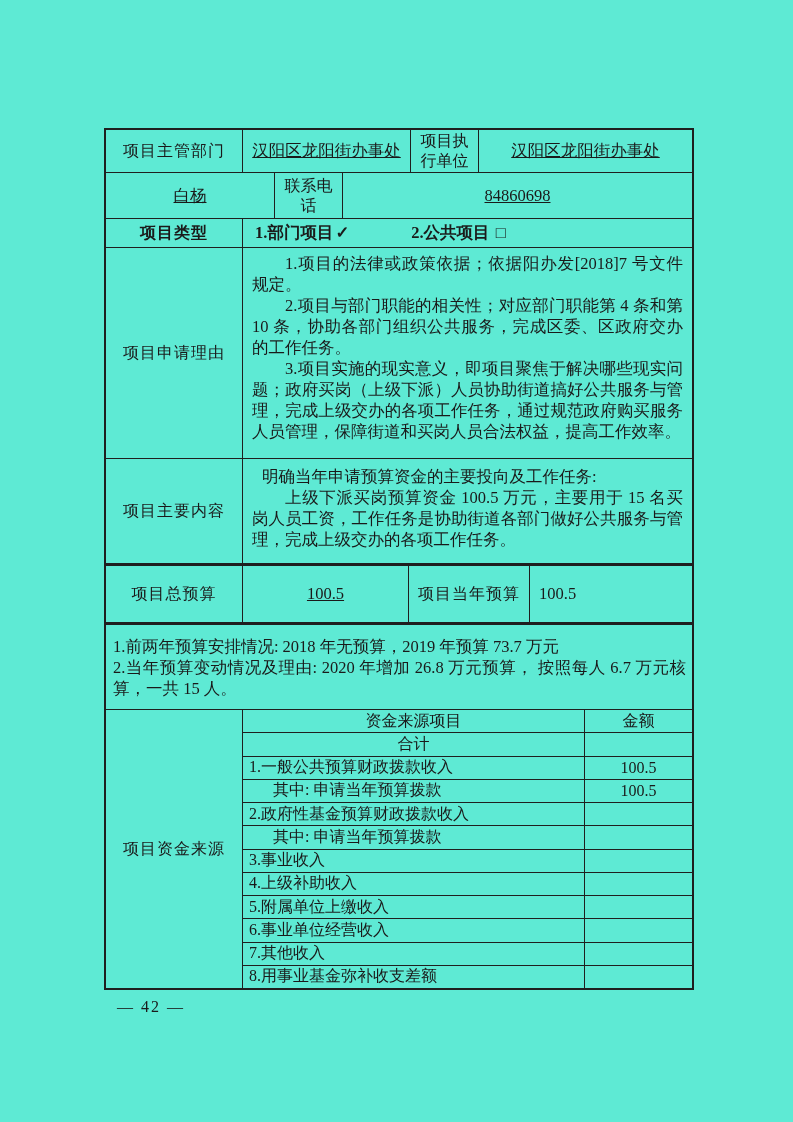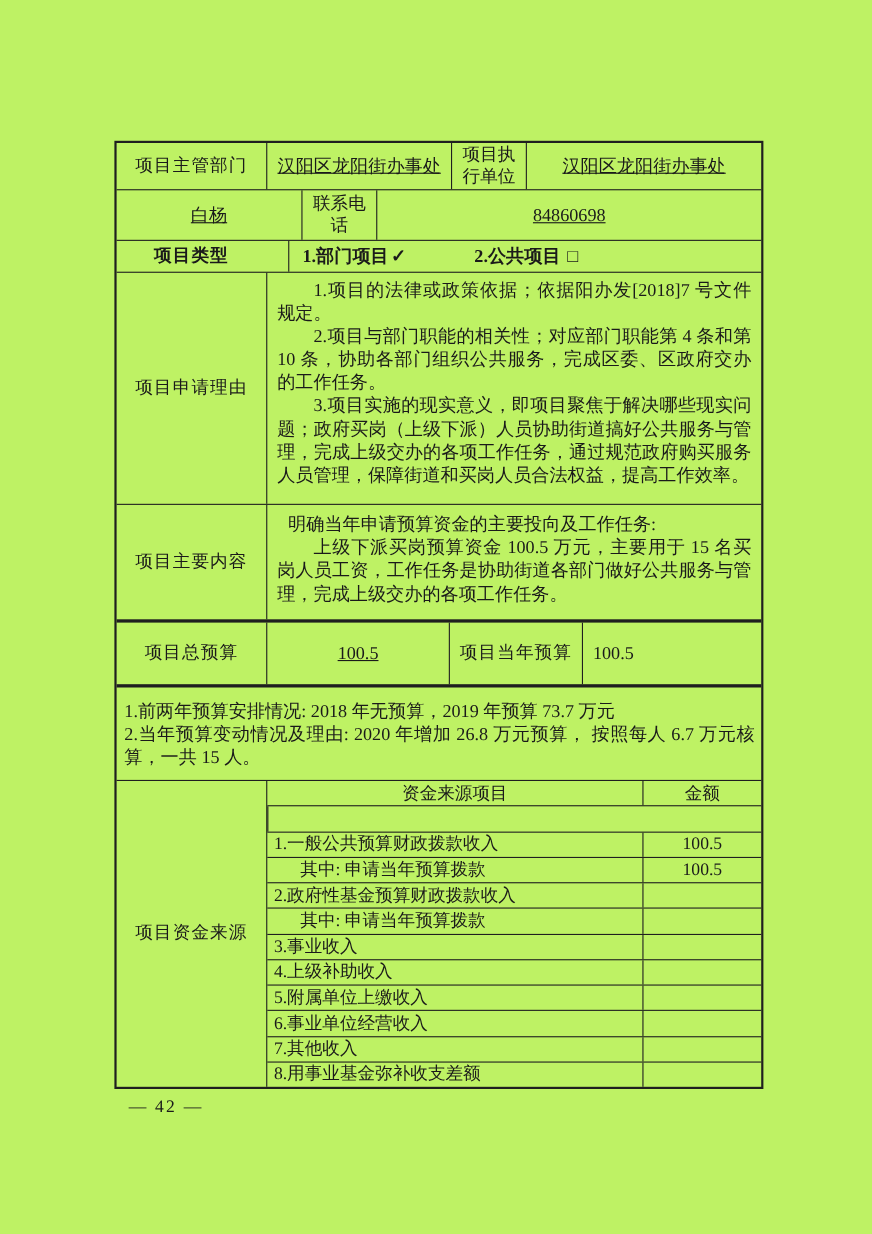--- a/index.html
+++ b/index.html
@@ -3,21 +3,21 @@
 <meta charset="utf-8">
 <style>
   html, body { margin: 0; padding: 0; }
   body {
     width: 793px; height: 1122px;
     background: #ffffff;
     font-family: "Liberation Serif", "DejaVu Serif", serif;
     color: #1a1a1a;
     position: relative;
   }
-  .page { position: absolute; inset: 0; background: #bef264; }
+  .page { position: absolute; inset: 0; background: #5eead4; }
 
   .doc-table {
     position: absolute; left: 104px; top: 128px; width: 586px;
     border: 2px solid #1f1f1f;
     box-sizing: content-box;
     font-size: 16.5px;
   }
   .r { display: flex; border-top: 1px solid #1f1f1f; align-items: stretch; }
   .r:first-child { border-top: none; }
   .r.sep3 { border-top: 3px solid #1f1f1f; }
@@ -43,21 +43,21 @@
   .hr8 { height: 278px; }
 
   .lab {
     display: flex; align-items: center; justify-content: center;
     text-align: center; font-size: 16px; letter-spacing: 1px;
     line-height: 22px; padding: 0 5px;
   }
   .ctr { display: flex; align-items: center; justify-content: center; text-align: center; text-decoration: underline; }
   .small-lab { font-size: 16px; line-height: 20px; padding: 0 6px; letter-spacing: 0; }
 
-  .typecell { display: flex; align-items: center; padding-left: 12px; gap: 62px; font-size: 16.5px; margin-left: 20px; }
+  .typecell { display: flex; align-items: center; padding-left: 12px; gap: 62px; font-size: 16.5px; }
   .opt { white-space: nowrap; }
   .mark { display: inline-block; margin-left: 2px; }
 
   .paras { padding: 5px 9px 4px 9px; }
   .paras p {
     margin: 0; text-align: justify;
     line-height: 21px; font-size: 16.5px;
   }
   .paras p.ind2 { text-indent: 2em; }
   .paras p.ind05 { text-indent: 0.6em; }
@@ -142,20 +142,21 @@
     </div>
 
     <div class="r hr8">
       <div class="c wA lab">项目资金来源</div>
       <div class="c fx fund">
         <div class="fr">
           <div class="fname fctr">资金来源项目</div>
           <div class="famt">金额</div>
         </div>
         <div class="fr">
+          <div class="fname fctr">合计</div>
           <div class="famt"></div>
         </div>
         <div class="fr">
           <div class="fname">1.一般公共预算财政拨款收入</div>
           <div class="famt">100.5</div>
         </div>
         <div class="fr">
           <div class="fname find">其中: 申请当年预算拨款</div>
           <div class="famt">100.5</div>
         </div>

